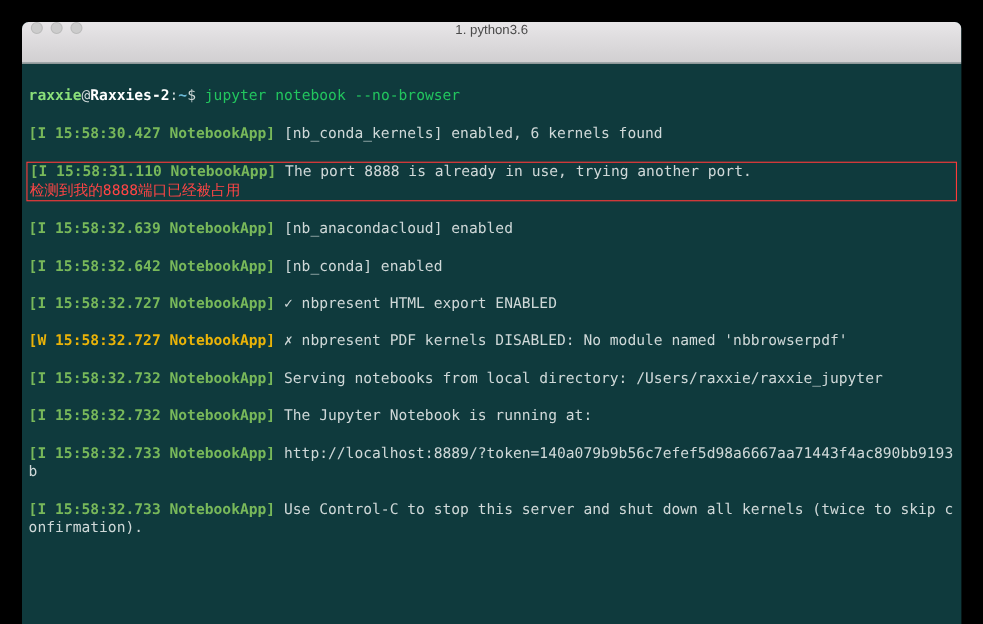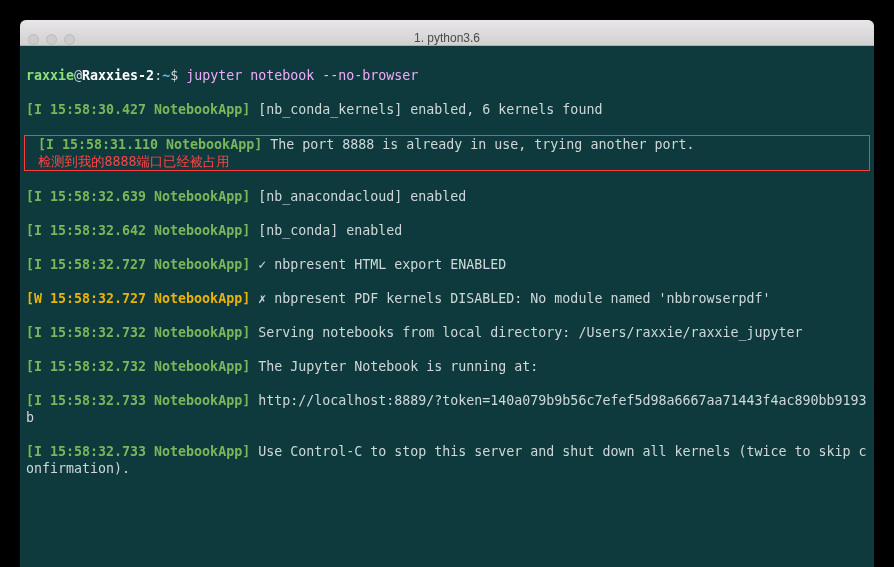--- a/index.html
+++ b/index.html
@@ -12,24 +12,24 @@
     padding: 20px 0;
   }
   .window {
     width: 854px;
     background: #0f3a3d;
     border-radius: 6px;
     overflow: hidden;
     box-shadow: 0 10px 40px rgba(0,0,0,0.6);
   }
   .titlebar {
-    height: 26px;
+    height: 38px;
     background: linear-gradient(#e8e6e8, #d1cfd1);
     display: flex;
-    align-items: flex-end;
+    align-items: flex-start;
     position: relative;
     border-bottom: 1px solid #b0b0b0;
   }
   .traffic-lights {
     display: flex;
     gap: 7px;
     padding-left: 8px;
   }
   .tl {
     width: 11px; height: 11px; border-radius: 50%;
@@ -51,29 +51,29 @@
     line-height: 1.28;
     color: #cfd8d8;
     white-space: pre-wrap;
     word-break: break-all;
   }
   .prompt-user { color: #8be07a; font-weight: bold; }
   .prompt-sep  { color: #cfd8d8; }
   .prompt-host { color: #ffffff; font-weight: bold; }
   .prompt-path { color: #6bb8d6; font-weight: bold; }
   .prompt-sign { color: #cfd8d8; }
-  .cmd { color: #f0abfc; }
+  .cmd { color: #22c55e; }
   .tag-info { color: #78b85a; font-weight: bold; }
   .tag-warn { color: #eab308; font-weight: bold; }
   .msg { color: #cfd8d8; }
   .anno-red { color: #ff4545; }
   .highlight-box {
     border: 1.5px solid #ff3a3a;
     margin: 0 -2px;
-    padding: 0 13px;
+    padding: 0 2px;
   }
   .line { display: block; }
 </style>
 </head>
 <body>
 
 <div class="window">
   <div class="titlebar">
     <div class="traffic-lights">
       <div class="tl"></div>

